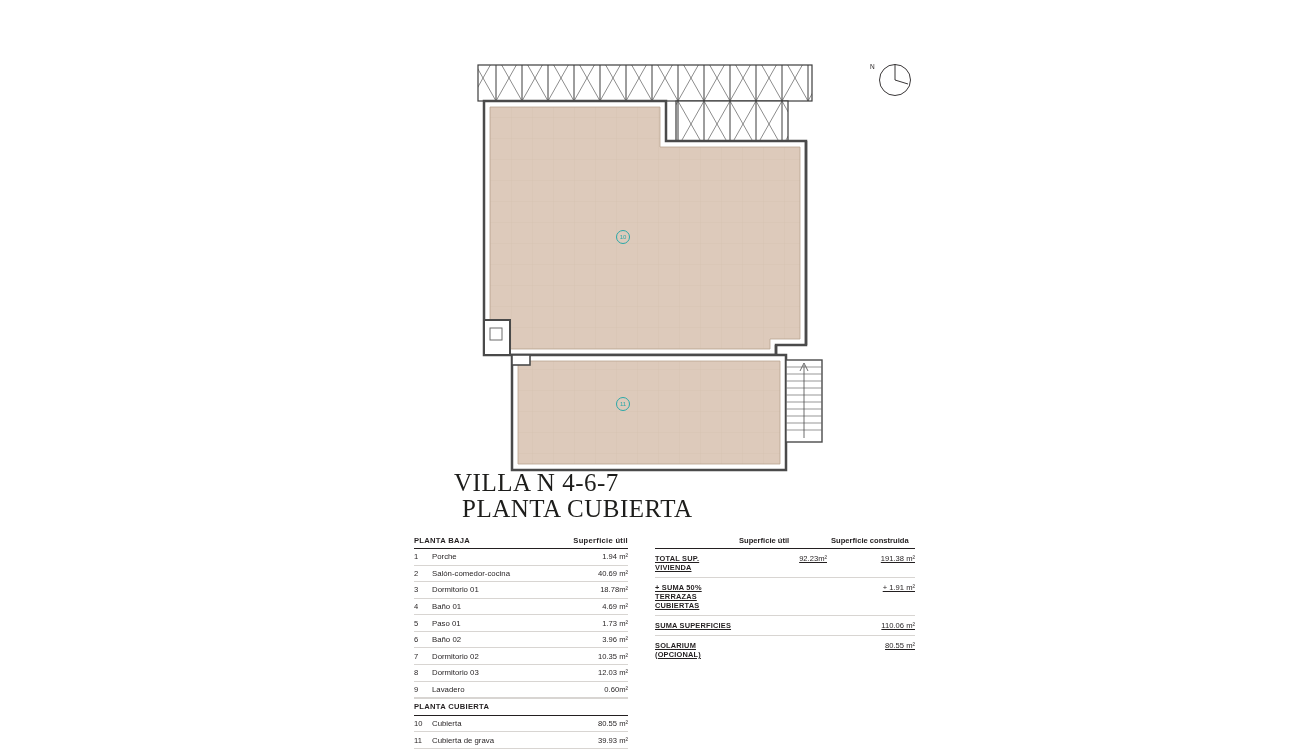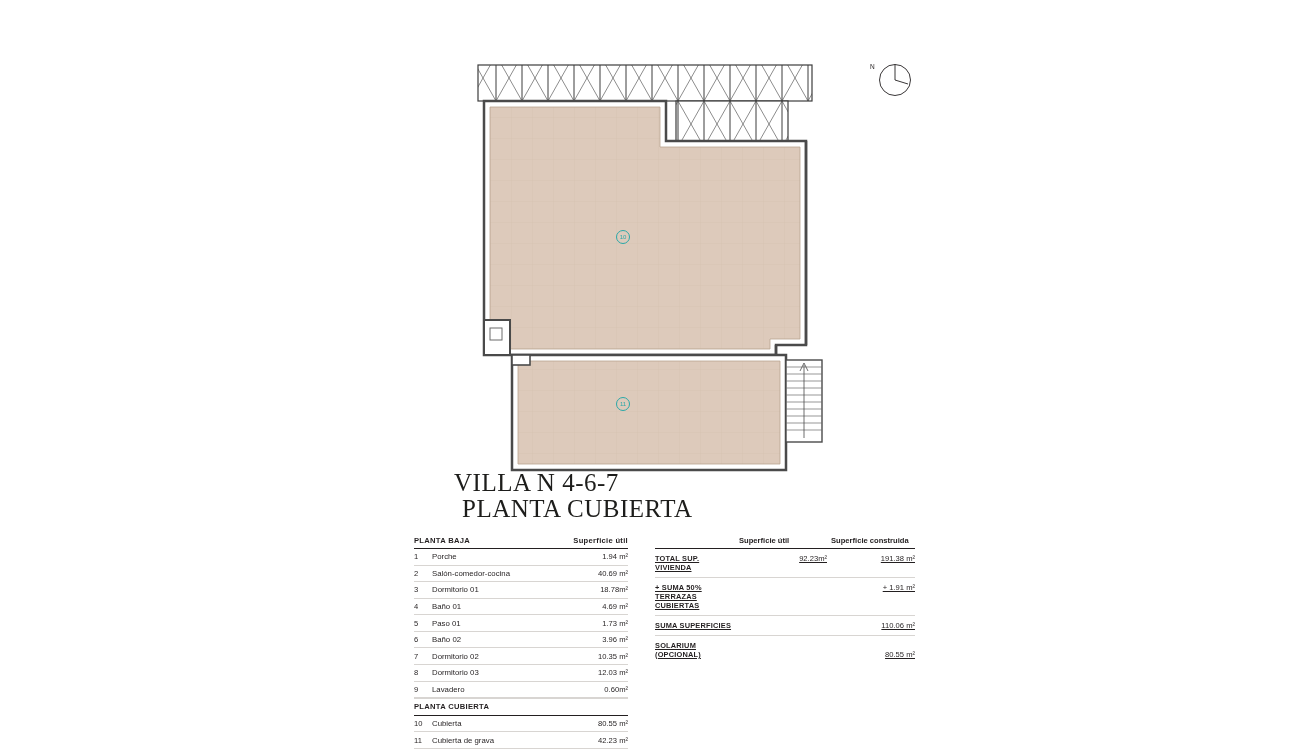--- a/index.html
+++ b/index.html
@@ -142,21 +142,21 @@
     text-align: right;
     font-size: 7.6px;
     padding-right: 10px;
   }
   .summary .row .v2 {
     width: 78px;
     flex: 0 0 78px;
     text-align: right;
     font-size: 7.6px;
   }
-  .summary .row.last { border-bottom: none; align-items: flex-end; }
+  .summary .row.last { border-bottom: none; }
 
   .marker-label {
     font-size: 6px;
     fill: #2aa8a8;
     font-family: "Liberation Sans", sans-serif;
   }
   .compass-n {
     font-size: 6.5px;
     fill: #231f20;
     font-family: "Liberation Sans", sans-serif;
@@ -298,21 +298,21 @@
   </div>
 
   <div class="row">
     <span class="num">10</span>
     <span class="name">Cubierta</span>
     <span class="val">80.55 m²</span>
   </div>
   <div class="row">
     <span class="num">11</span>
     <span class="name">Cubierta de grava</span>
-    <span class="val">42.23 m²</span>
+    <span class="val">39.93 m²</span>
   </div>
 </div>
 
 <div class="summary">
   <div class="hdr">
     <span class="c1">Superficie útil</span>
     <span class="c2">Superficie construida</span>
   </div>
 
   <div class="row">

